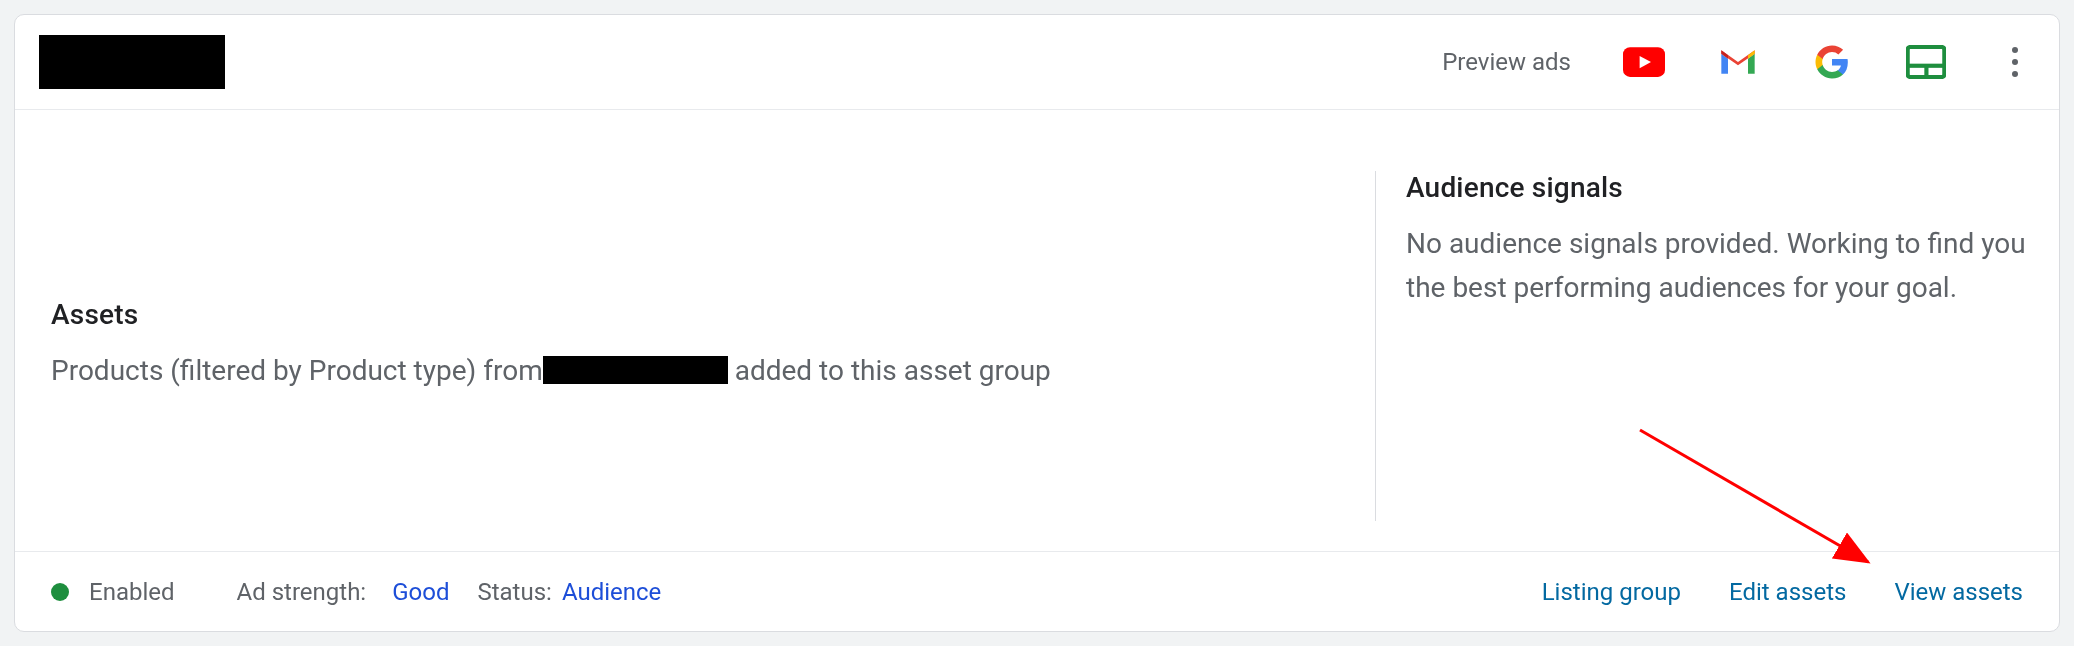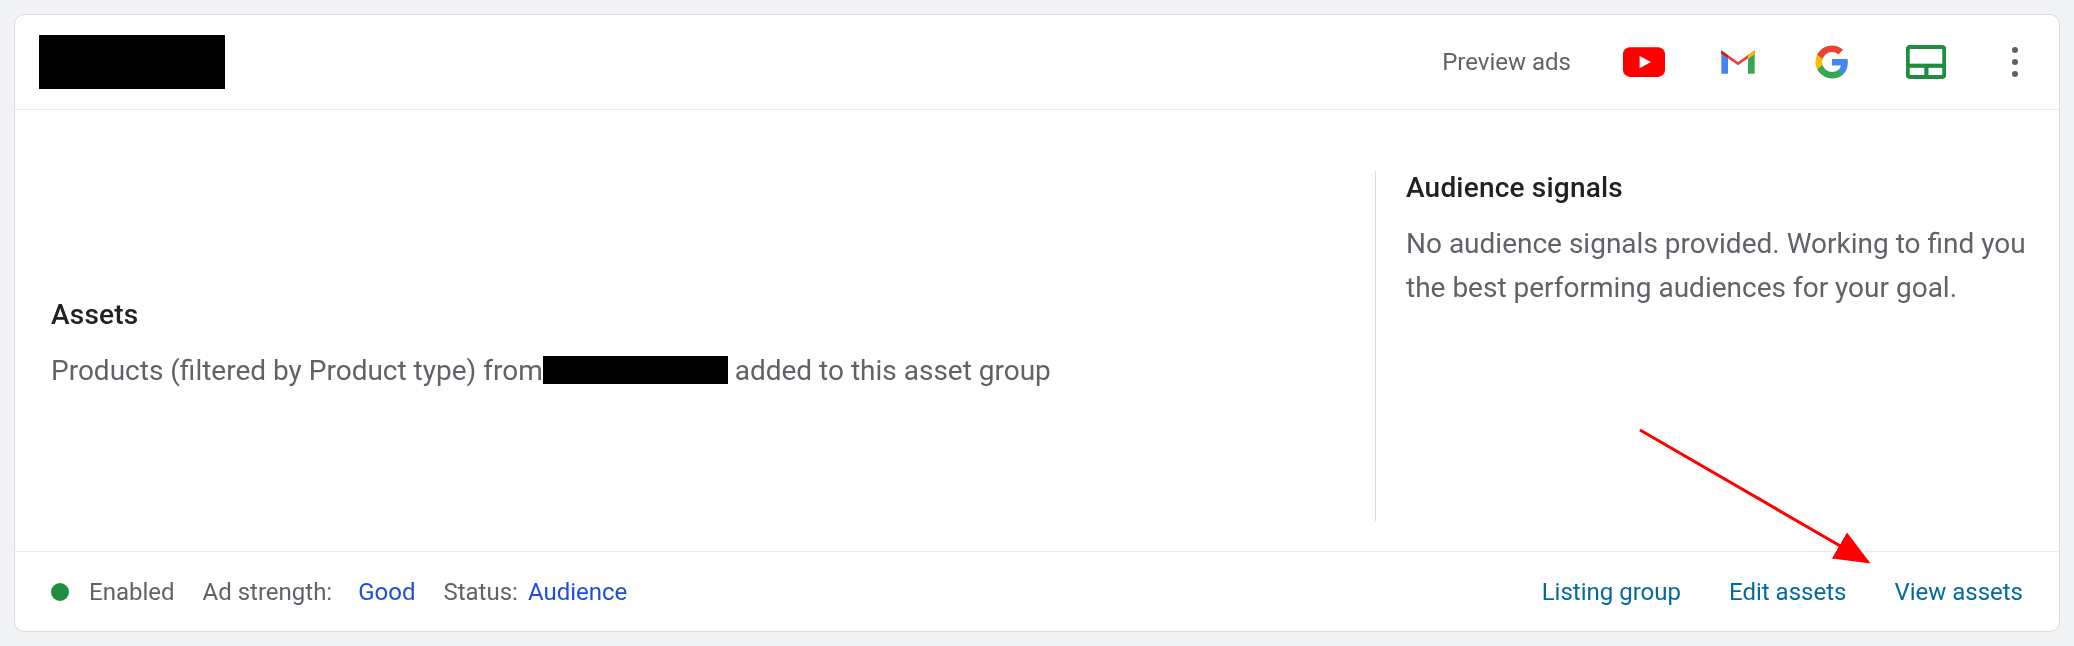--- a/index.html
+++ b/index.html
@@ -212,21 +212,21 @@
       <div class="section-text">No audience signals provided. Working to find you the best performing audiences for your goal.</div>
     </div>
   </div>
 
   <div class="footer">
     <div class="footer-left">
       <div class="footer-item">
         <span class="status-dot"></span>
         <span>Enabled</span>
       </div>
-      <div class="footer-item" style="gap:26px;">
+      <div class="footer-item" style="margin-left:34px;gap:26px;">
         <span class="label">Ad strength:</span>
         <span class="value">Good</span>
       </div>
       <div class="footer-item">
         <span class="label">Status:</span>
         <span class="value">Audience</span>
       </div>
     </div>
     <div class="footer-links">
       <span class="link">Listing group</span>

